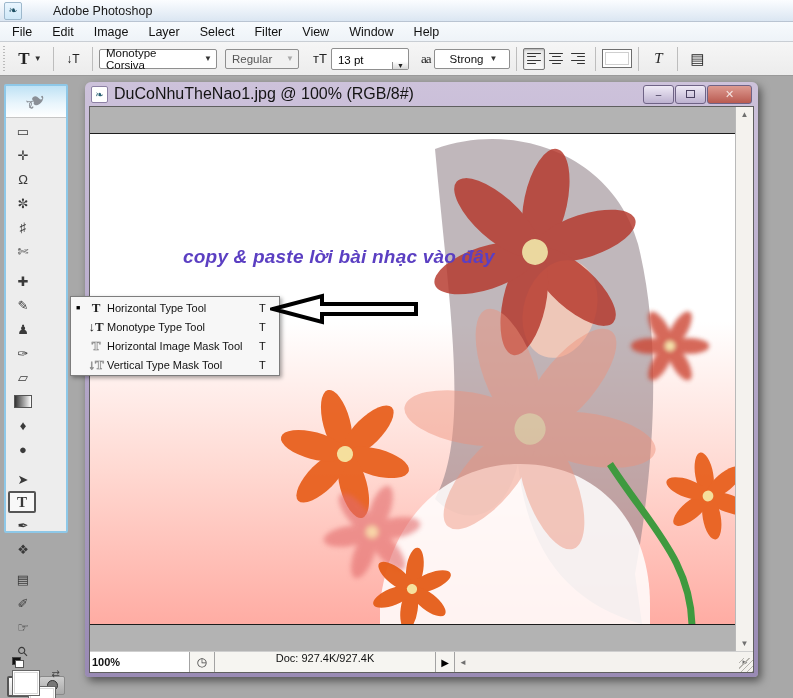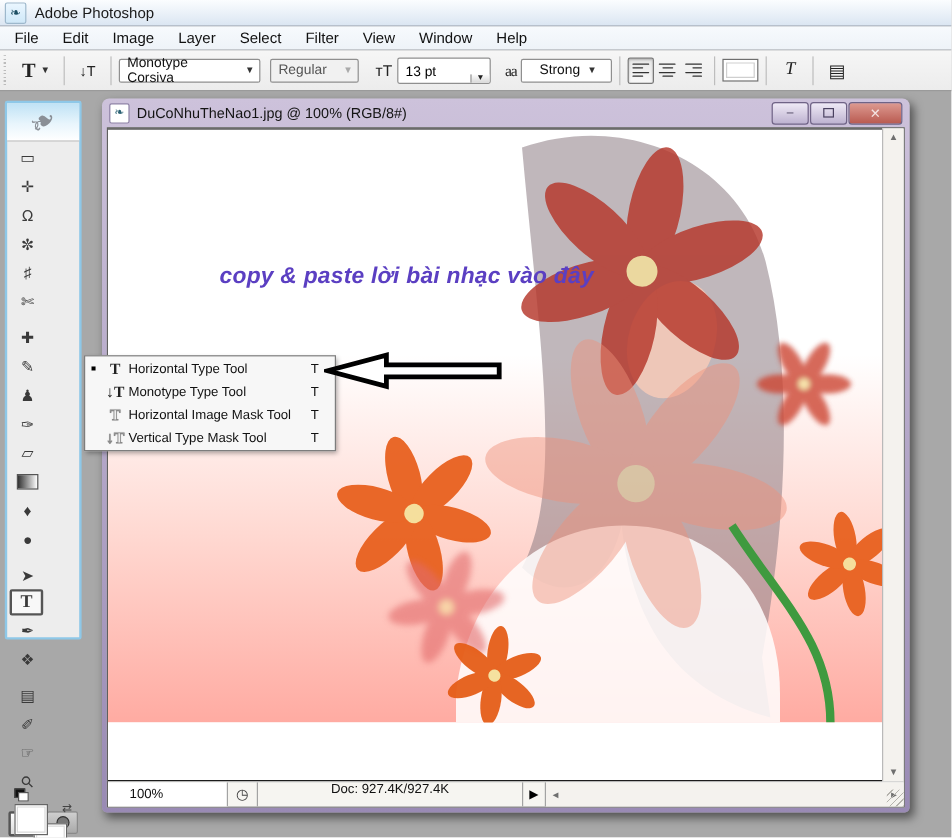--- a/index.html
+++ b/index.html
@@ -2,21 +2,21 @@
 <html><head>
 <meta charset="utf-8">
 <style>
   html,body{margin:0;padding:0;}
   body{width:793px;height:698px;overflow:hidden;font-family:"Liberation Sans",sans-serif;-webkit-font-smoothing:antialiased;}
   #root{position:relative;width:793px;height:698px;background:#a8a8a8;}
 
   
   .titlebar{position:absolute;left:0;top:0;width:793px;height:22px;background:linear-gradient(#fbfdff,#dbe6f2);border-bottom:1px solid #b9c4d2;display:flex;align-items:center;gap:7px;padding-left:4px;box-sizing:border-box;}
   .ps-appicon{width:16px;height:16px;background:linear-gradient(#eaf6ff,#cfe8f8);border:1px solid #9db8cc;border-radius:2px;display:flex;align-items:center;justify-content:center;font-size:11px;color:#1d4f63;}
-  .titlebar .title{font-size:12.5px;color:#1a1a1a;}
+  .titlebar .title{font-size:12.5px;color:#1a1a1a;margin-left:24px;}
 
   
   .menubar{position:absolute;left:0;top:22px;width:793px;height:20px;background:linear-gradient(#f7fafd,#eef3f8);border-bottom:1px solid #c9ced4;display:flex;align-items:center;padding-left:2px;box-sizing:border-box;}
   .menubar .mitem{font-size:12.5px;color:#111;padding:2px 10px;cursor:default;}
 
   
   .optbar{position:absolute;left:0;top:42px;width:793px;height:34px;background:linear-gradient(#f6f6f6,#ececec);border-bottom:1px solid #9a9a9a;display:flex;align-items:center;box-sizing:border-box;padding-left:2px;}
   .grip{width:5px;height:26px;margin-right:6px;background-image:repeating-linear-gradient(#bbb 0 1px,transparent 1px 3px);background-size:2px 100%;background-repeat:repeat-y;background-position:1px 0;}
   .osep{width:1px;height:24px;background:#bdbdbd;margin:0 6px;}
   .obtn{display:flex;align-items:center;justify-content:center;height:24px;min-width:24px;border:1px solid transparent;border-radius:2px;background:transparent;font-size:15px;color:#222;cursor:default;}
@@ -60,36 +60,36 @@
   .tb-masks{display:flex;gap:4px;justify-content:center;margin:6px 0 2px 0;}
   .maskbtn{width:24px;height:17px;border:1px solid #8a8a8a;border-radius:2px;background:linear-gradient(#fdfdfd,#dcdcdc);display:flex;align-items:center;justify-content:center;}
   .maskbtn.sel{border:2px solid #555;}
   .maskbtn .circ{width:9px;height:9px;border-radius:50%;border:1.5px solid #555;background:#fff;}
   .maskbtn.qm{background:linear-gradient(#cfcfcf,#a9a9a9);} .maskbtn.qm .circ{background:#777;border-color:#333;}
 
   
   .docwin{position:absolute;left:85px;top:82px;width:673px;height:595px;background:linear-gradient(#cdc2db,#9械) ;background:linear-gradient(#cdc2db,#998ab4);border-radius:6px 6px 4px 4px;box-shadow:3px 4px 8px rgba(0,0,0,.5);padding:0 4px 4px 4px;box-sizing:border-box;}
   .doc-titlebar{height:24px;display:flex;align-items:center;gap:6px;padding:0 2px;}
   .doc-icon{width:15px;height:15px;background:#fff;border:1px solid #8d81a5;border-radius:2px;display:flex;align-items:center;justify-content:center;font-size:10px;color:#2a6173;}
-  .doc-title{flex:1;font-size:12px;color:#141414;white-space:nowrap;overflow:hidden;}
+  .doc-title{flex:1;font-size:16px;color:#141414;white-space:nowrap;overflow:hidden;}
   .winbtns{display:flex;gap:1px;}
   .winbtn{width:29px;height:17px;border:1px solid #6f6386;border-radius:3px;background:linear-gradient(#efeaf6,#bdb2d0);display:flex;align-items:center;justify-content:center;font-size:10px;color:#3f3754;cursor:default;}
   .winbtn .rbox{width:7px;height:6px;border:1.5px solid #4a4160;background:transparent;}
   .winbtn.close{width:43px;background:linear-gradient(#dd9a91,#b95a50);color:#f4e4e2;font-size:11px;}
   .doc-body{height:calc(100% - 24px);background:#fff;border:1px solid #5f5f5f;box-sizing:border-box;display:flex;flex-direction:column;}
   .doc-main{flex:1;display:flex;min-height:0;}
-  .canvas-zone{flex:1;display:flex;flex-direction:row;min-width:0;}
+  .canvas-zone{flex:1;display:flex;flex-direction:column;min-width:0;}
   .band{height:26px;background:#b3b3b3;}
   .canvas{flex:1;position:relative;border-top:1px solid #1c1c1c;border-bottom:1px solid #1c1c1c;overflow:hidden;background:#fff;}
   .canvas svg{position:absolute;left:0;top:0;}
   .caption{position:absolute;left:93px;top:112px;font-size:19px;font-weight:bold;font-style:italic;color:#5b3fc2;white-space:nowrap;letter-spacing:.2px;}
   .vscroll{width:17px;background:#f4f2ee;border-left:1px solid #b9b9b9;display:flex;flex-direction:column;justify-content:space-between;align-items:center;}
   .sarrow{font-size:8px;color:#6f6f6f;padding:3px 0;}
   .statusbar{height:20px;background:#f6f5f1;display:flex;align-items:stretch;border-top:1px solid #cfcfcf;font-size:11px;color:#111;}
-  .zoomfield{width:100px;background:#fff;border-right:1px solid #a3a3a3;display:flex;align-items:center;padding-left:18px;box-sizing:border-box;}
+  .zoomfield{width:100px;background:#fff;border-right:1px solid #a3a3a3;display:flex;align-items:center;padding-left:2px;box-sizing:border-box;font-weight:bold;}
   .statchip{width:24px;display:flex;align-items:center;justify-content:center;border-right:1px solid #a3a3a3;color:#444;font-size:12px;}
   .docsizes{width:220px;display:flex;align-items:flex-start;justify-content:center;border-right:1px solid #a3a3a3;}
   .statarrow{width:18px;display:flex;align-items:center;justify-content:center;border-right:1px solid #a3a3a3;font-size:10px;color:#000;}
   .hscroll{flex:1;display:flex;align-items:center;justify-content:space-between;background:#f4f2ee;padding:0 4px;color:#6f6f6f;font-size:8px;position:relative;}
   .gripcorner{position:absolute;right:0;bottom:0;width:14px;height:14px;background:repeating-linear-gradient(135deg,transparent 0 3px,#b5b3ad 3px 4px);}
 
   
   .flyout{position:absolute;left:70px;top:296px;width:208px;background:#f7f7f7;border:1px solid #7d7d7d;box-shadow:2px 2px 4px rgba(0,0,0,.35);z-index:30;padding:1px 0;}
   .fl-item{height:19px;display:flex;align-items:center;font-size:11px;color:#111;cursor:default;}
   .fl-bullet{width:14px;text-align:center;font-size:7px;color:#000;}

